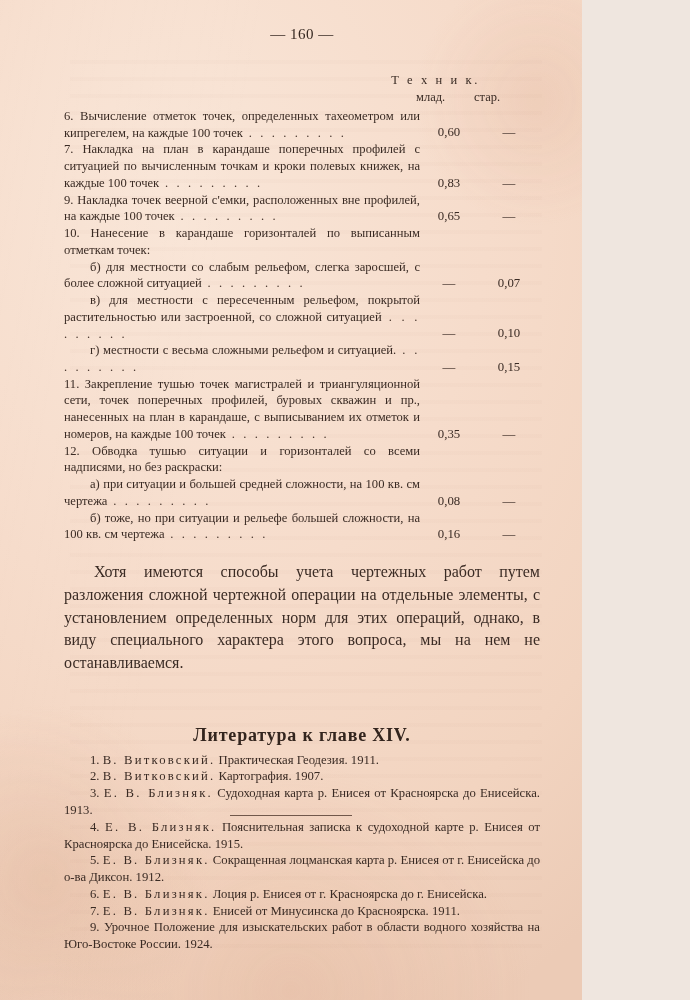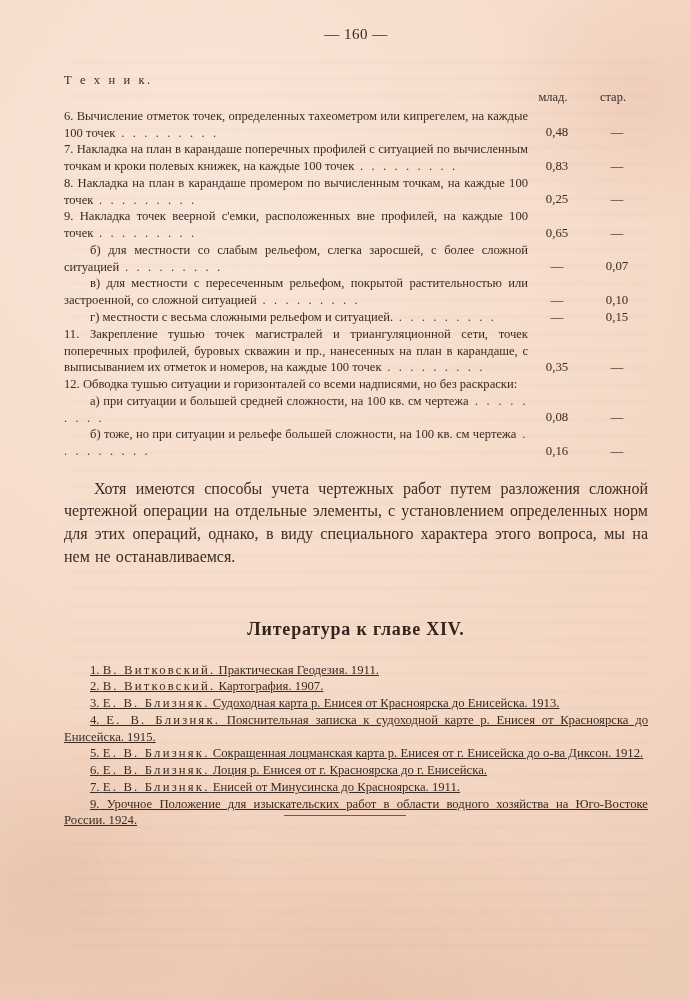--- a/index.html
+++ b/index.html
@@ -2,21 +2,21 @@
 <html><head>
 <meta charset="utf-8">
 <style>
   html, body {
     margin: 0;
     padding: 0;
     background: #efe6df;
   }
   #page {
     position: relative;
-    width: 690px;
+    width: 582px;
     height: 1000px;
     overflow: hidden;
     background:
       radial-gradient(ellipse 120% 90% at 30% 20%, #f9e6d8 0%, #f6dccb 45%, #f2d4c0 78%, #eccbb6 100%);
     font-family: "Liberation Serif", "DejaVu Serif", serif;
     color: #3a2b24;
   }
   
   #page::before {
     content: "";
@@ -61,33 +61,34 @@
     padding-top: 26px;
     color: #352720;
   }
 
   
   .tbl-head {
     margin-top: 30px;
     padding-right: 4px;
   }
   .tbl-head .grp {
+    text-align: right;
     font-size: 12.5px;
     letter-spacing: 2.6px;
     padding-right: 56px;
     color: #3b2c25;
   }
   .tbl-head .subs {
     display: flex;
     justify-content: flex-end;
     font-size: 12.5px;
     margin-top: 2px;
     color: #3b2c25;
   }
-  .tbl-head .subs span { display: inline-block; text-align: center; }
+  .tbl-head .subs span { display: inline-block; }
   .sub-young { width: 58px; }
   .sub-old { width: 62px; }
 
   table.rates {
     width: 100%;
     border-collapse: collapse;
     margin-top: 3px;
     font-size: 12.6px;
     line-height: 1.33;
   }
@@ -126,25 +127,24 @@
   h2.bib-title {
     text-align: center;
     font-size: 18px;
     font-weight: bold;
     margin: 50px 0 0 0;
     letter-spacing: .8px;
     color: #33251e;
   }
   ul.bib {
     list-style: none;
-    margin: 22px 0 0 0;
+    margin: 6px 0 0 0;
     padding: 0;
     font-size: 12.7px;
     line-height: 1.32;
-    text-decoration: underline;
   }
   ul.bib li {
     text-indent: 26px;
     text-align: justify;
     text-align-last: left;
     margin: 0;
     padding: 0;
   }
   .sp { letter-spacing: 2.2px; }
 
@@ -174,37 +174,37 @@
       <div class="subs">
         <span class="sub-young">млад.</span>
         <span class="sub-old">стар.</span>
       </div>
     </div>
 
     <table class="rates">
       <tbody>
           <tr>
             <td class="txt"><span>6. Вычисление отметок точек, определенных тахеометром или кипрегелем, на каждые 100 точек</span><span class="leader"> . . . . . . . . . </span></td>
-            <td class="num">0,48</td>
+            <td class="num">0,60</td>
             <td class="num num2">—</td>
           </tr>
           <tr>
             <td class="txt"><span>7. Накладка на план в карандаше поперечных профилей с ситуацией по вычисленным точкам и кроки полевых книжек, на каждые 100 точек</span><span class="leader"> . . . . . . . . . </span></td>
             <td class="num">0,83</td>
             <td class="num num2">—</td>
           </tr>
           <tr>
-            <td class="txt"><span>8. Накладка на план в карандаше промером по вычисленным точкам, на каждые 100 точек</span><span class="leader"> . . . . . . . . . </span></td>
-            <td class="num">0,25</td>
-            <td class="num num2">—</td>
-          </tr>
-          <tr>
             <td class="txt"><span>9. Накладка точек веерной с'емки, расположенных вне профилей, на каждые 100 точек</span><span class="leader"> . . . . . . . . . </span></td>
             <td class="num">0,65</td>
             <td class="num num2">—</td>
+          </tr>
+          <tr>
+            <td class="txt"><span>10. Нанесение в карандаше горизонталей по выписанным отметкам точек:</span></td>
+            <td class="num"></td>
+            <td class="num num2"></td>
           </tr>
           <tr>
             <td class="txt"><span class="ind">б) для местности со слабым рельефом, слегка заросшей, с более сложной ситуацией</span><span class="leader"> . . . . . . . . . </span></td>
             <td class="num">—</td>
             <td class="num num2">0,07</td>
           </tr>
           <tr>
             <td class="txt"><span class="ind">в) для местности с пересеченным рельефом, покрытой растительностью или застроенной, со сложной ситуацией</span><span class="leader"> . . . . . . . . . </span></td>
             <td class="num">—</td>
             <td class="num num2">0,10</td>

